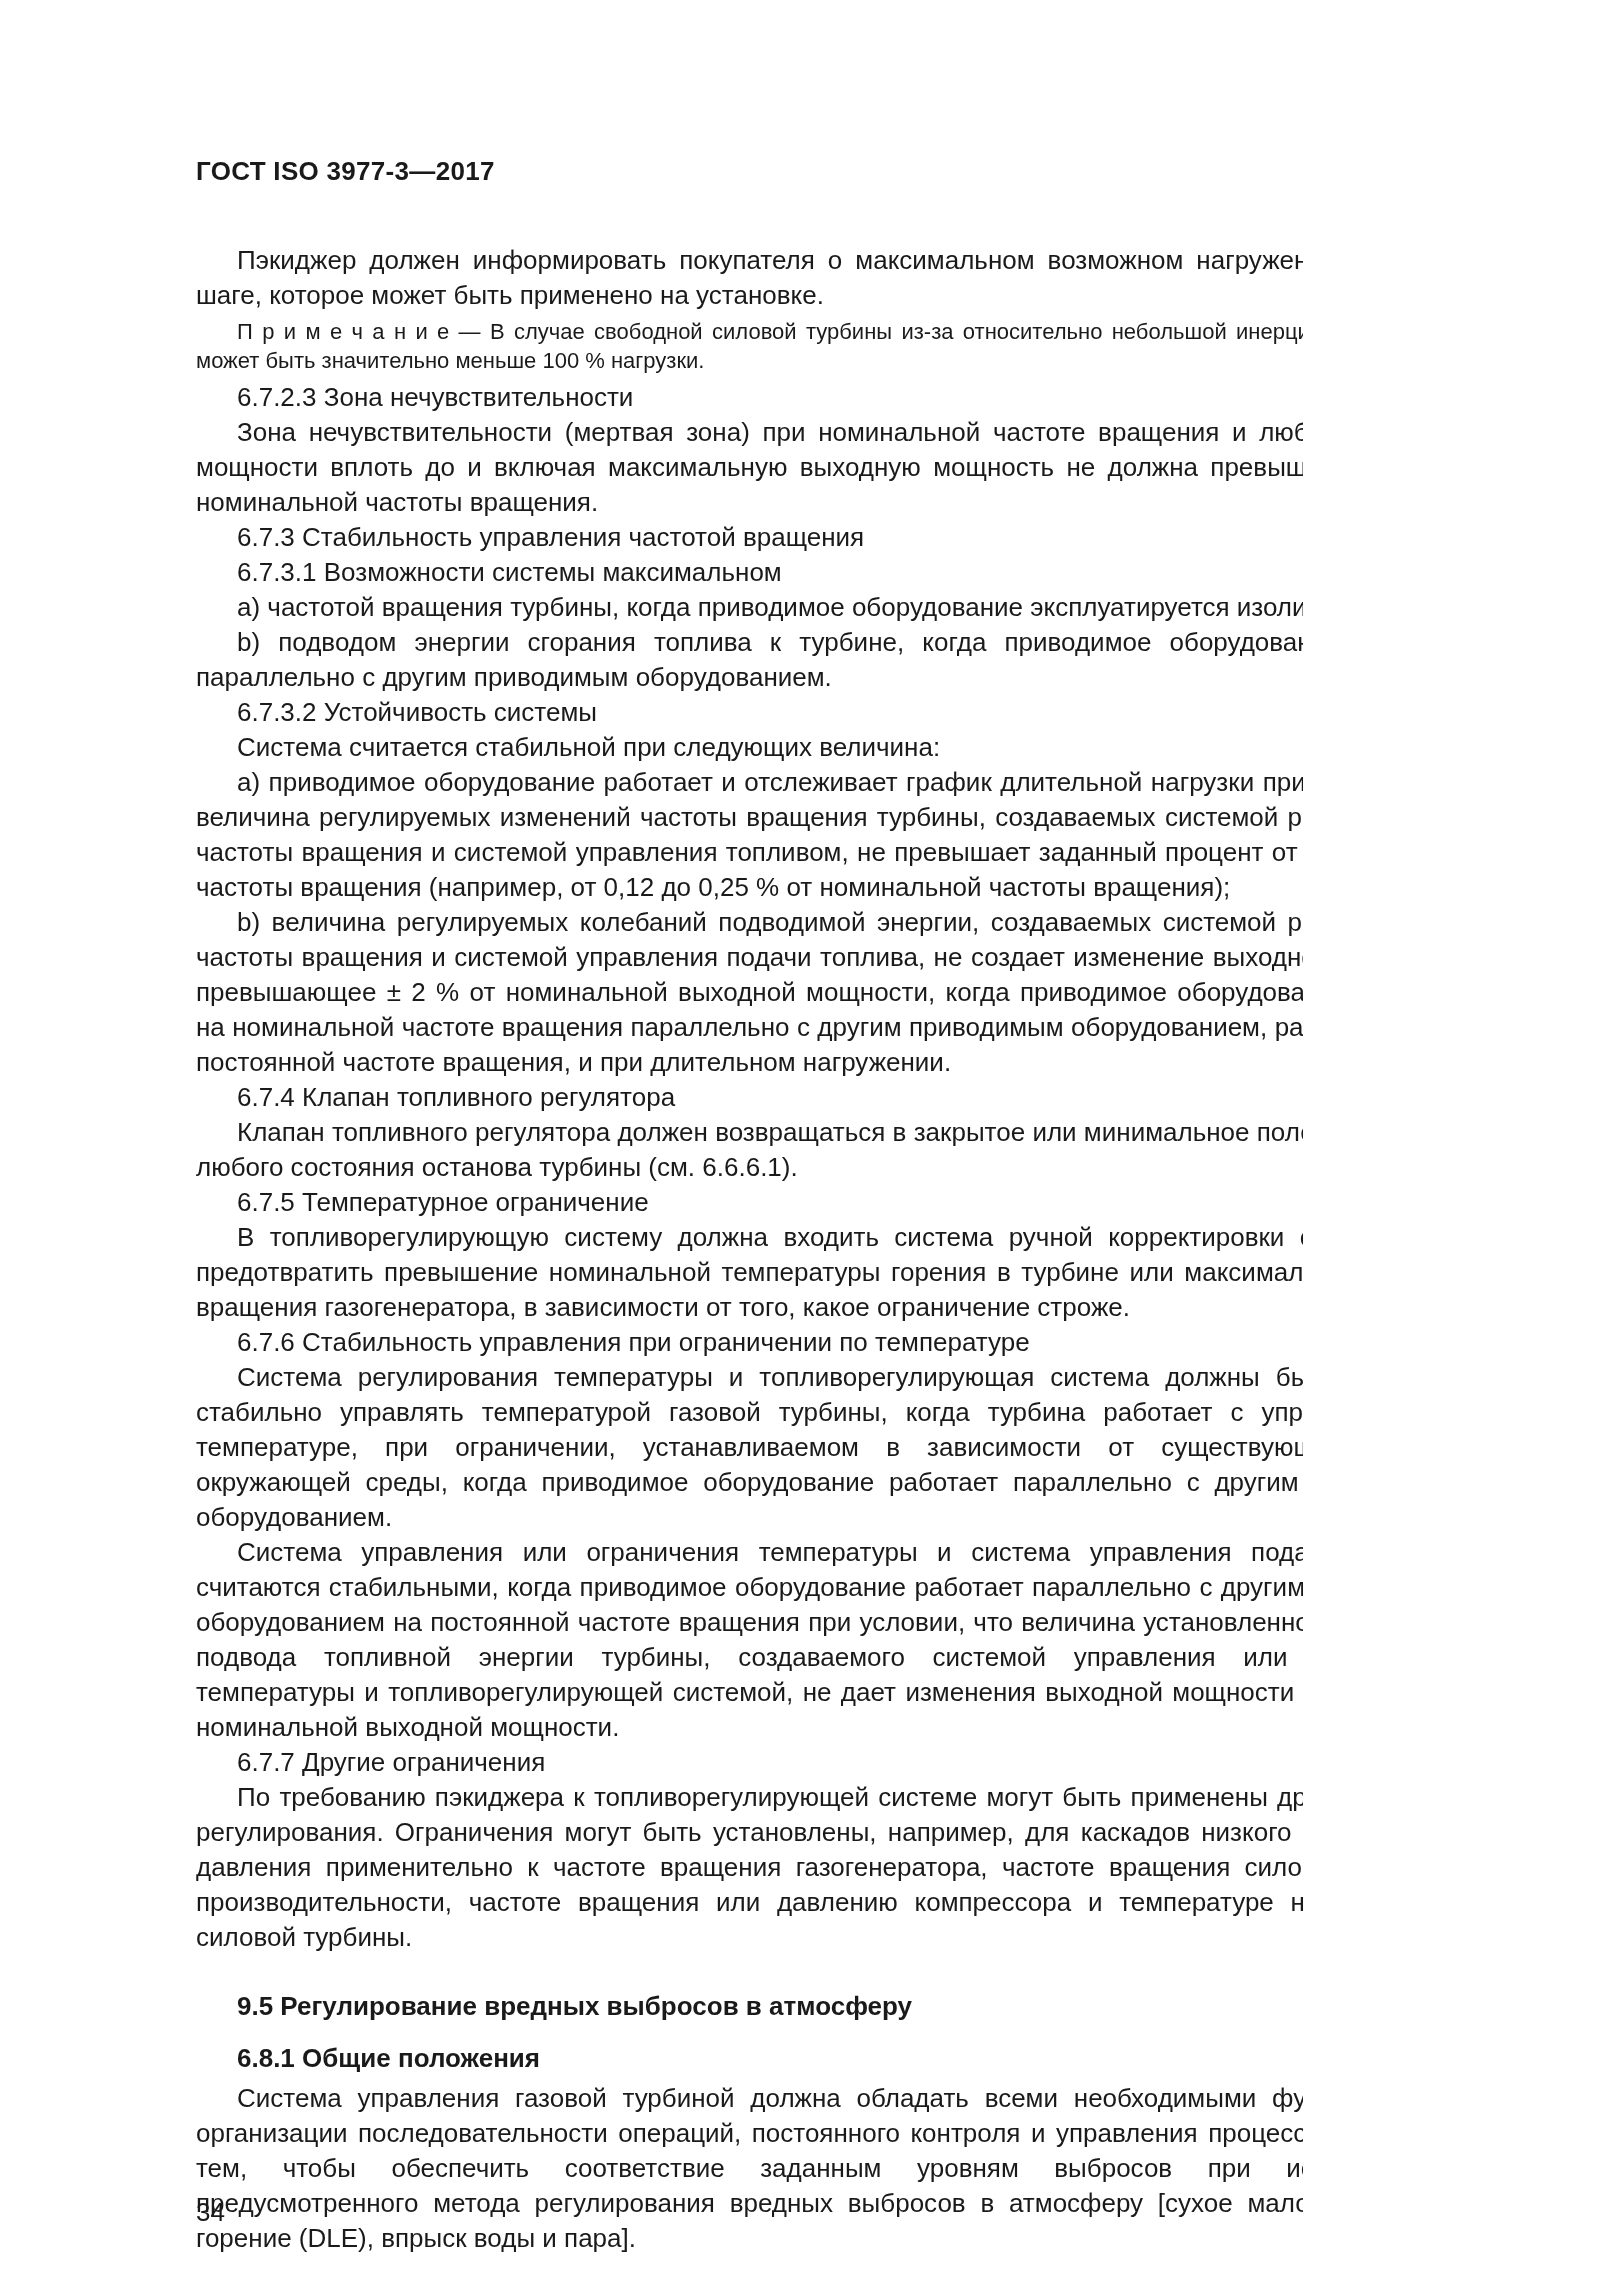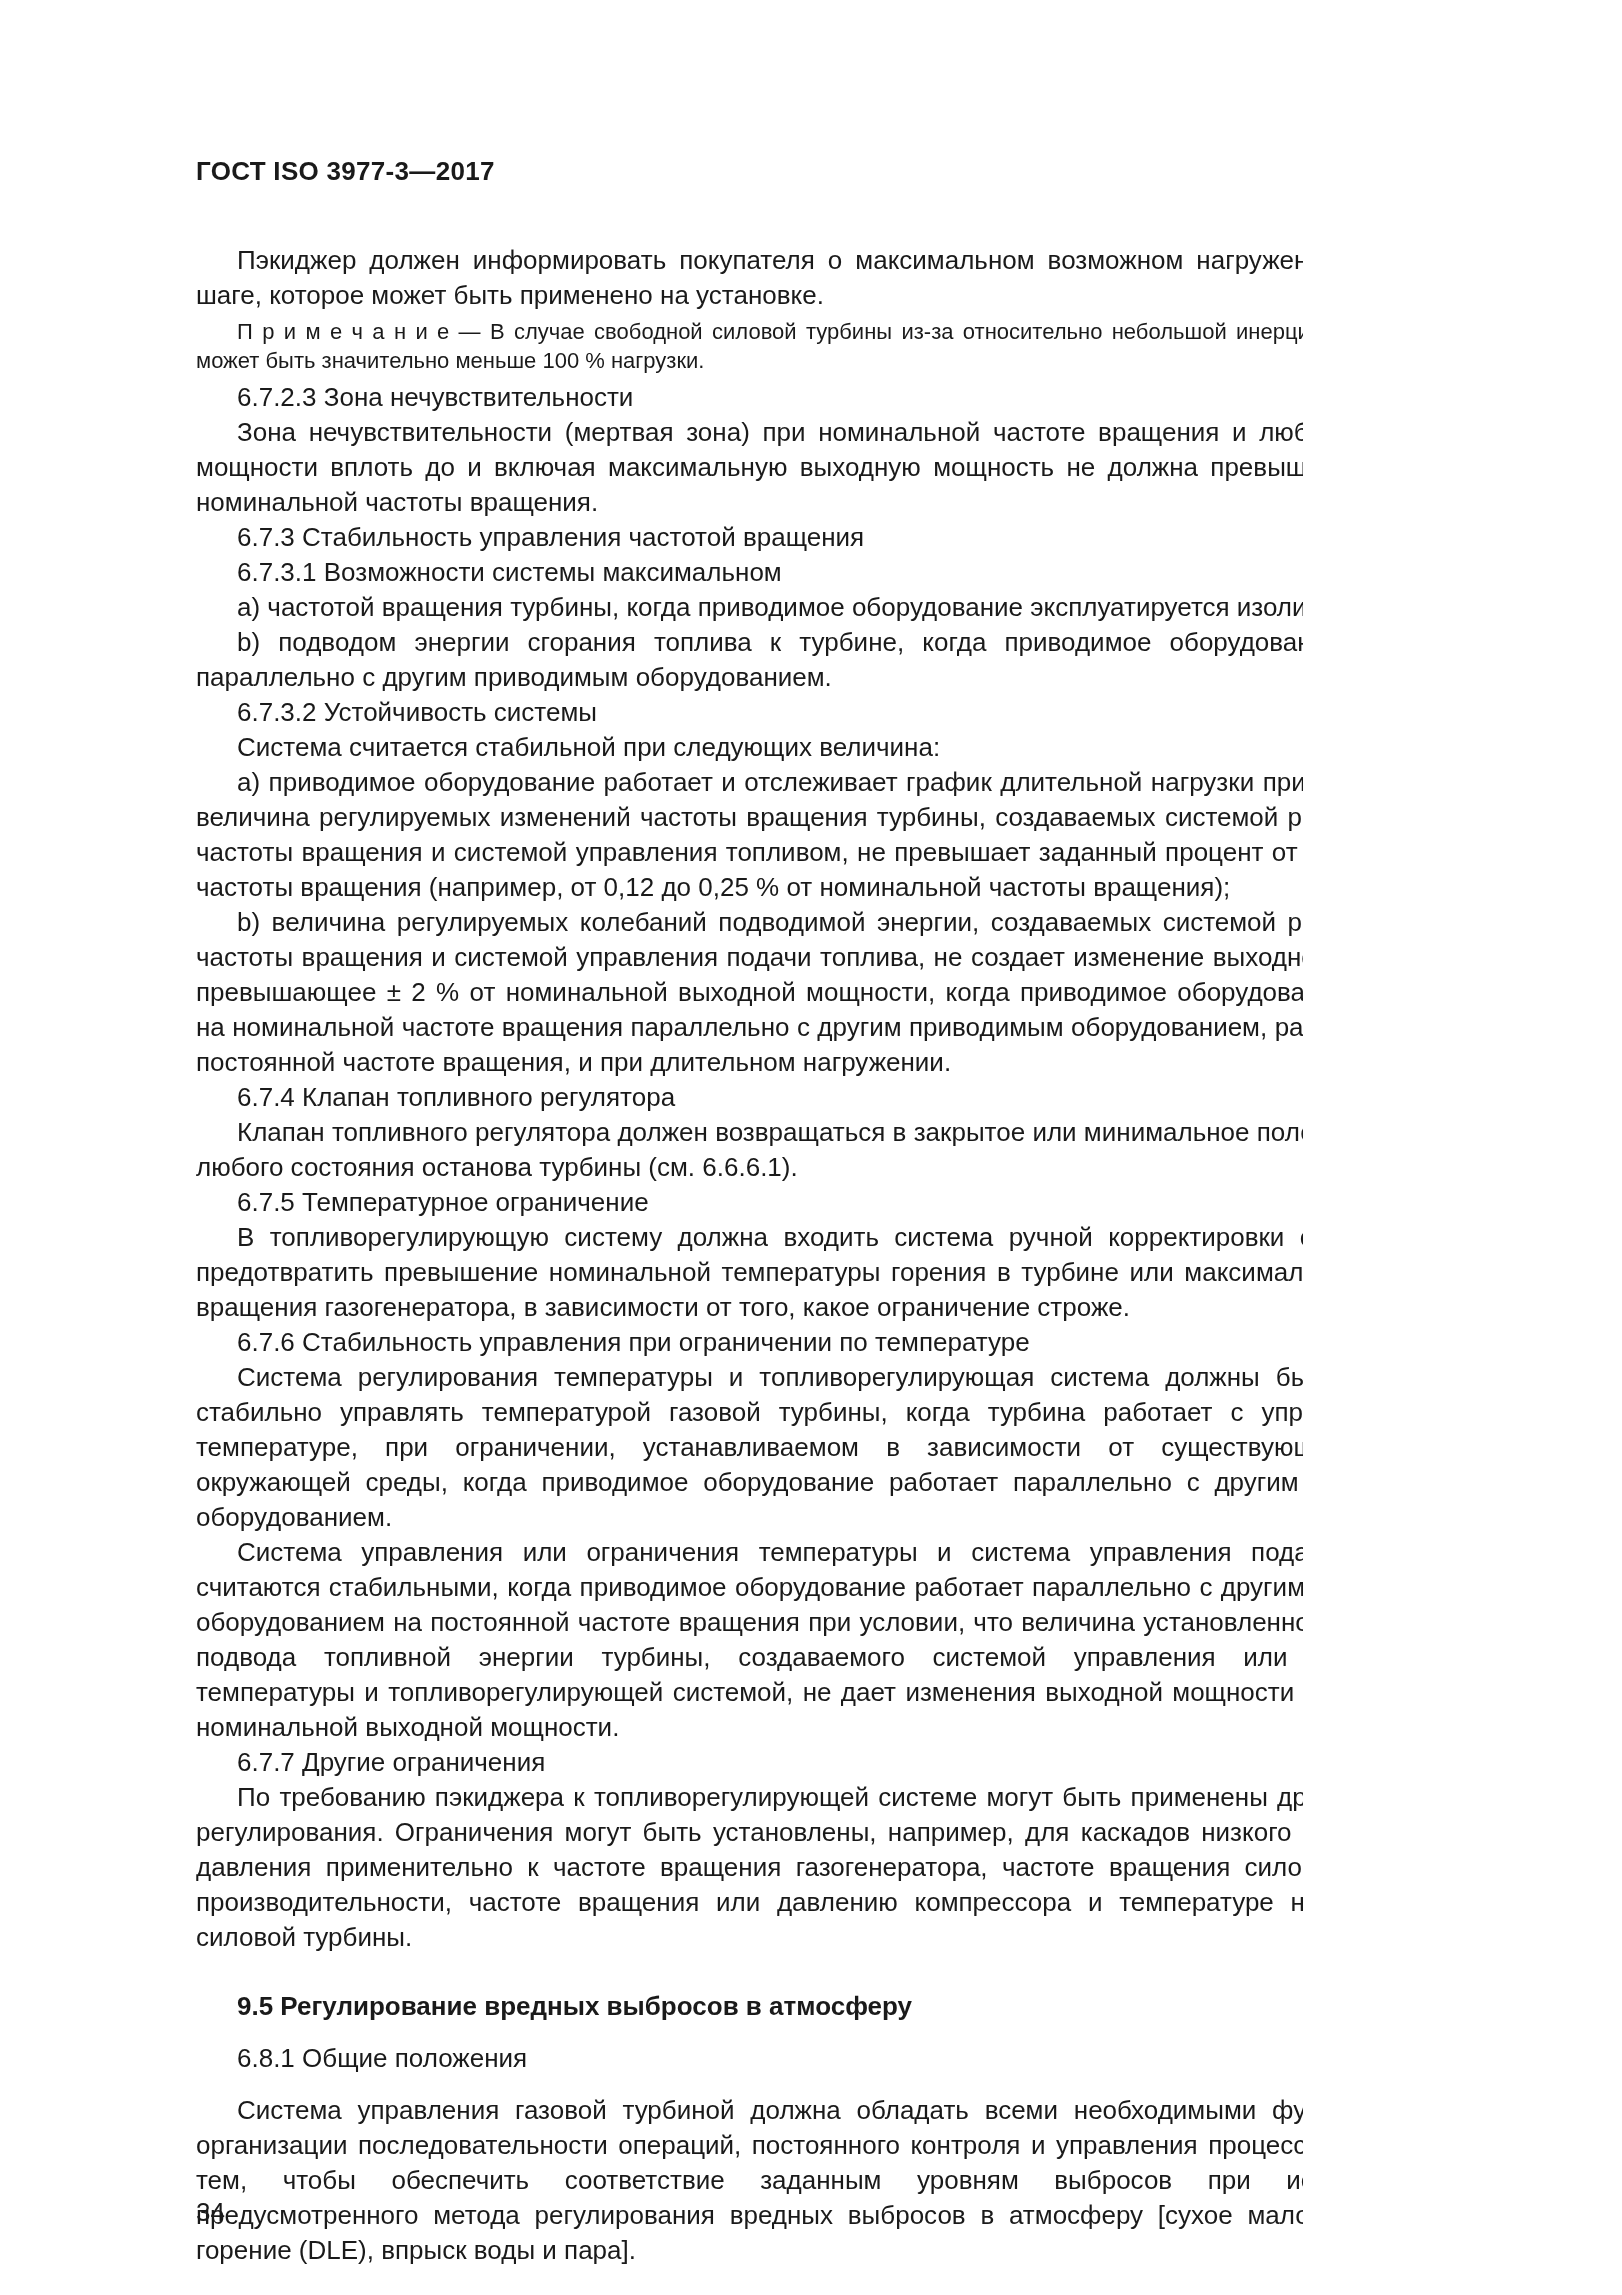--- a/index.html
+++ b/index.html
@@ -47,24 +47,24 @@
   .para.bold {
     font-weight: normal;
   }
   .para.section {
     font-weight: bold;
     text-align: left;
     margin-top: 34px;
     margin-bottom: 17px;
   }
   .para.subsection {
-    font-weight: normal;
+    font-weight: bold;
     text-align: left;
     margin-top: 17px;
-    margin-bottom: 17px;
+    margin-bottom: 5px;
   }
   .page-number {
     position: absolute;
     left: 196px;
     top: 2197px;
     font-size: 26px;
   }
 </style>
 </head>
 <body>

